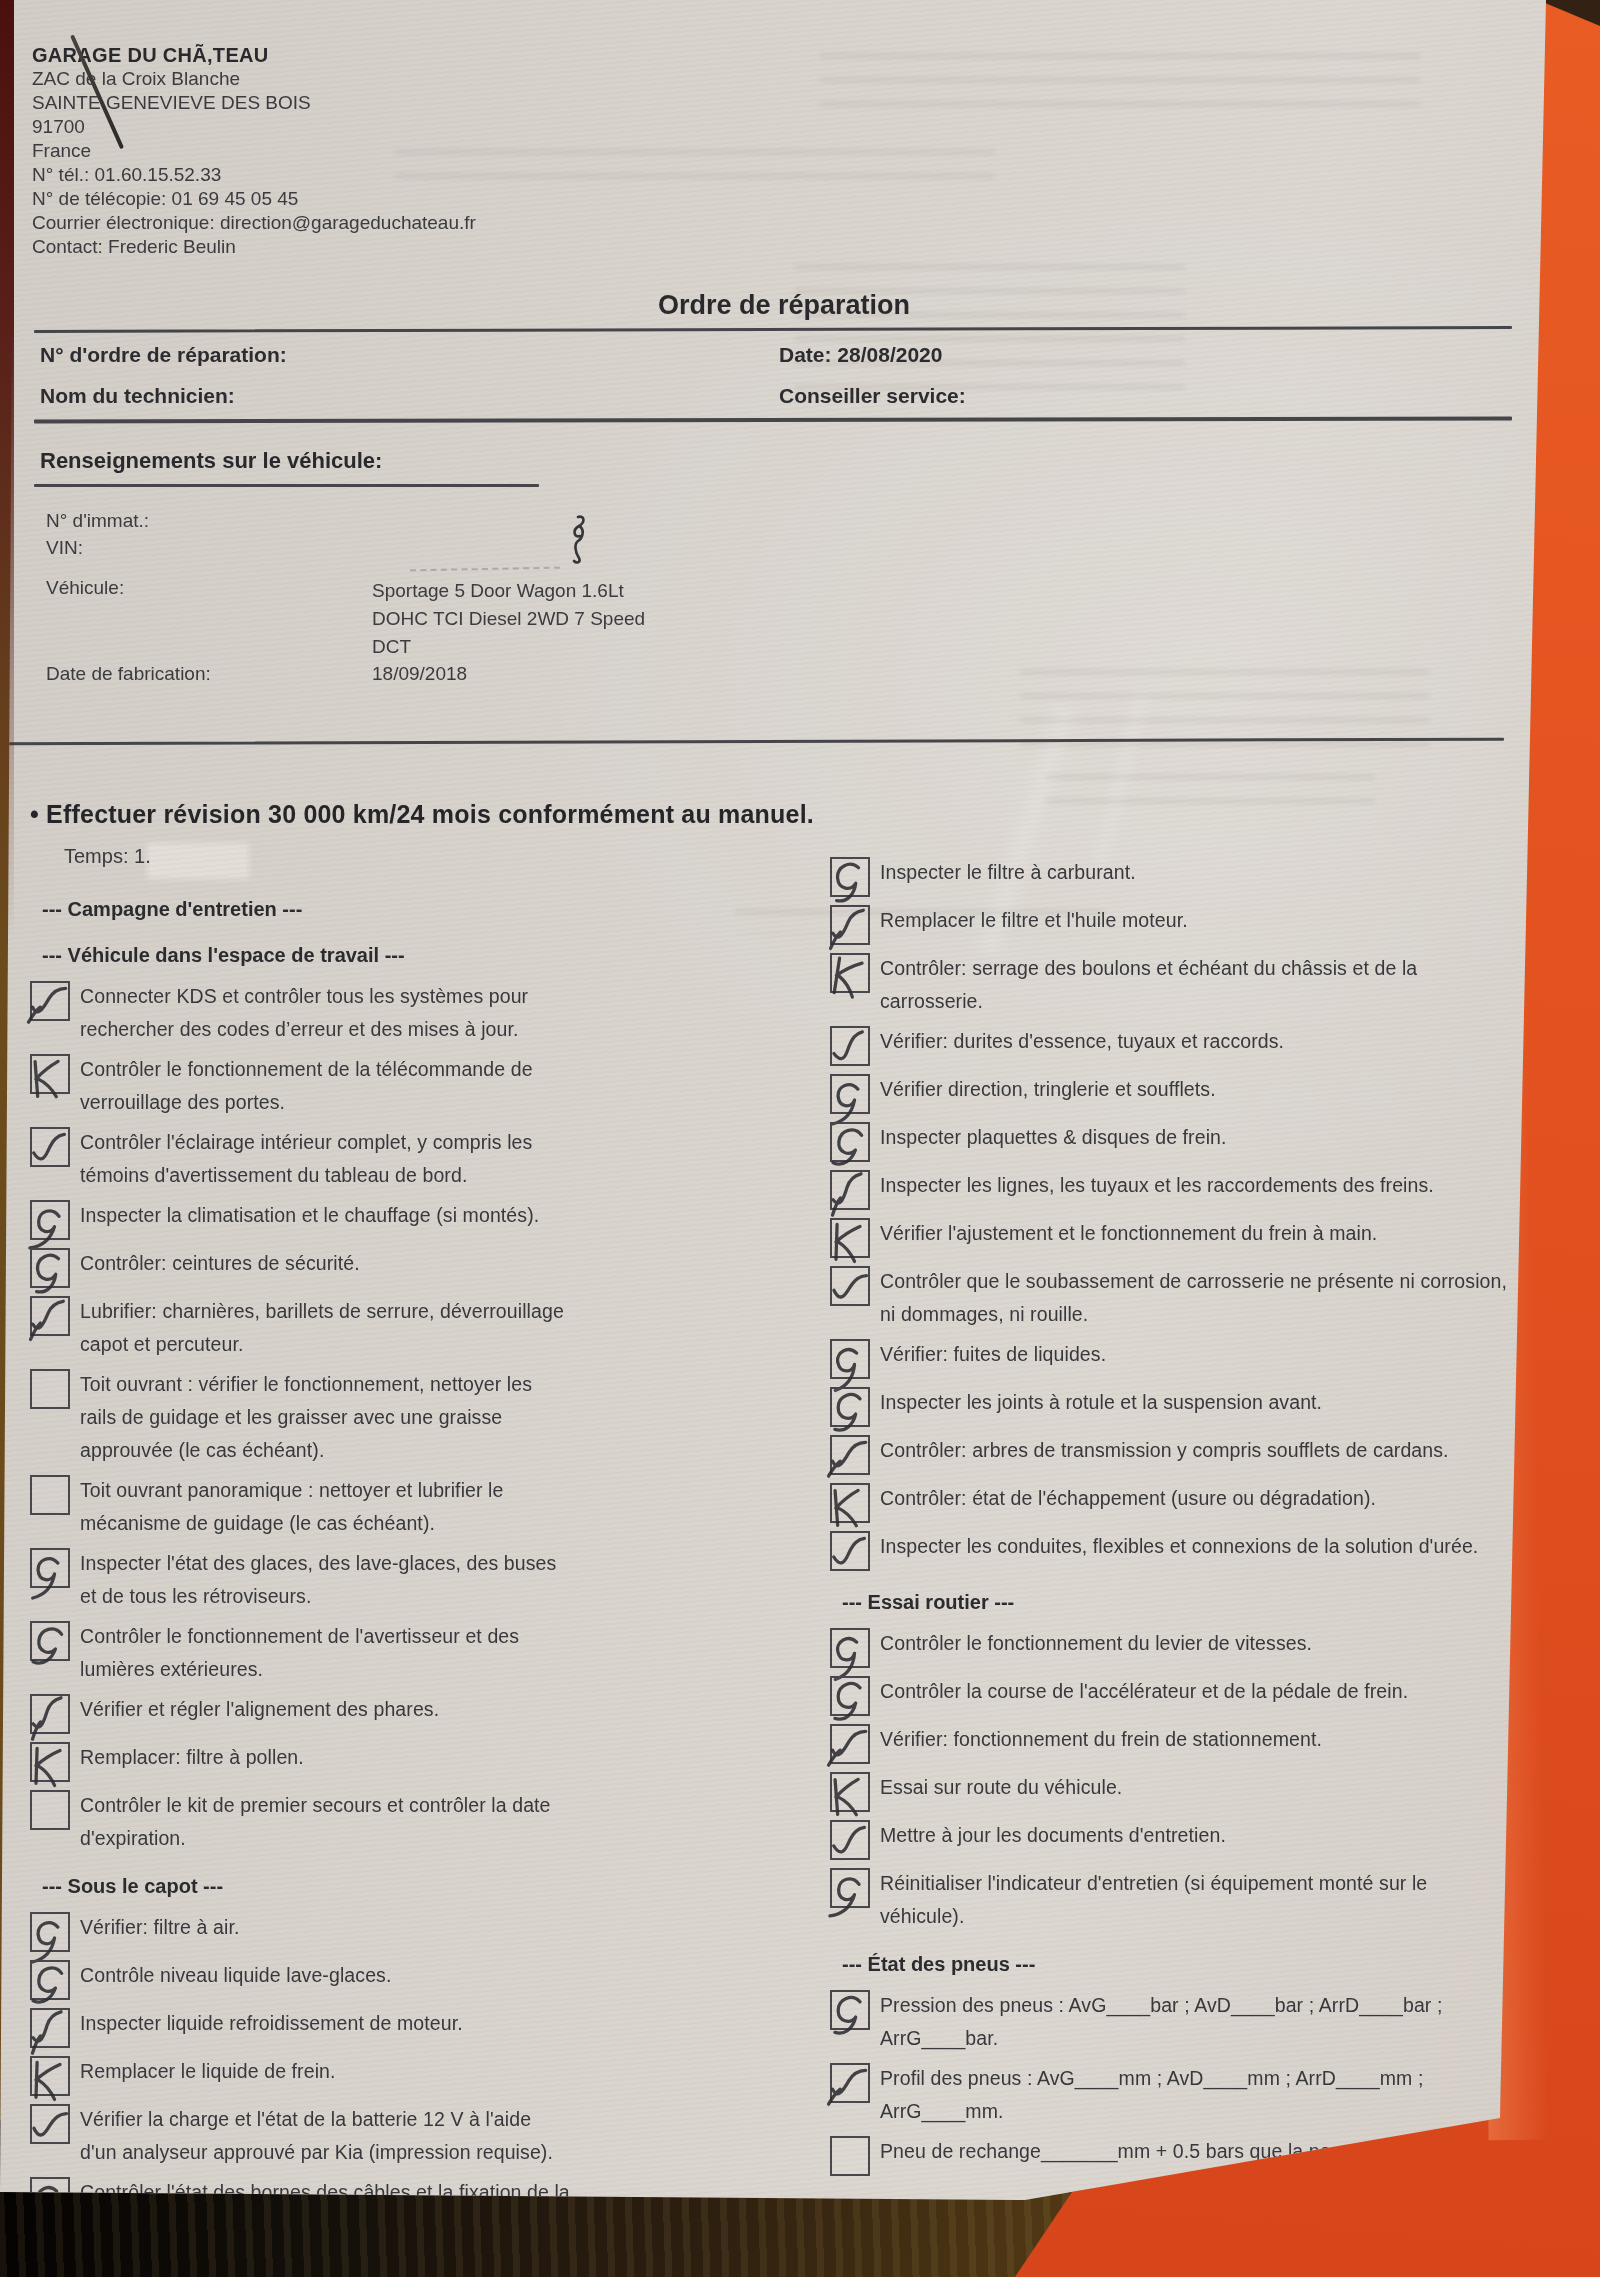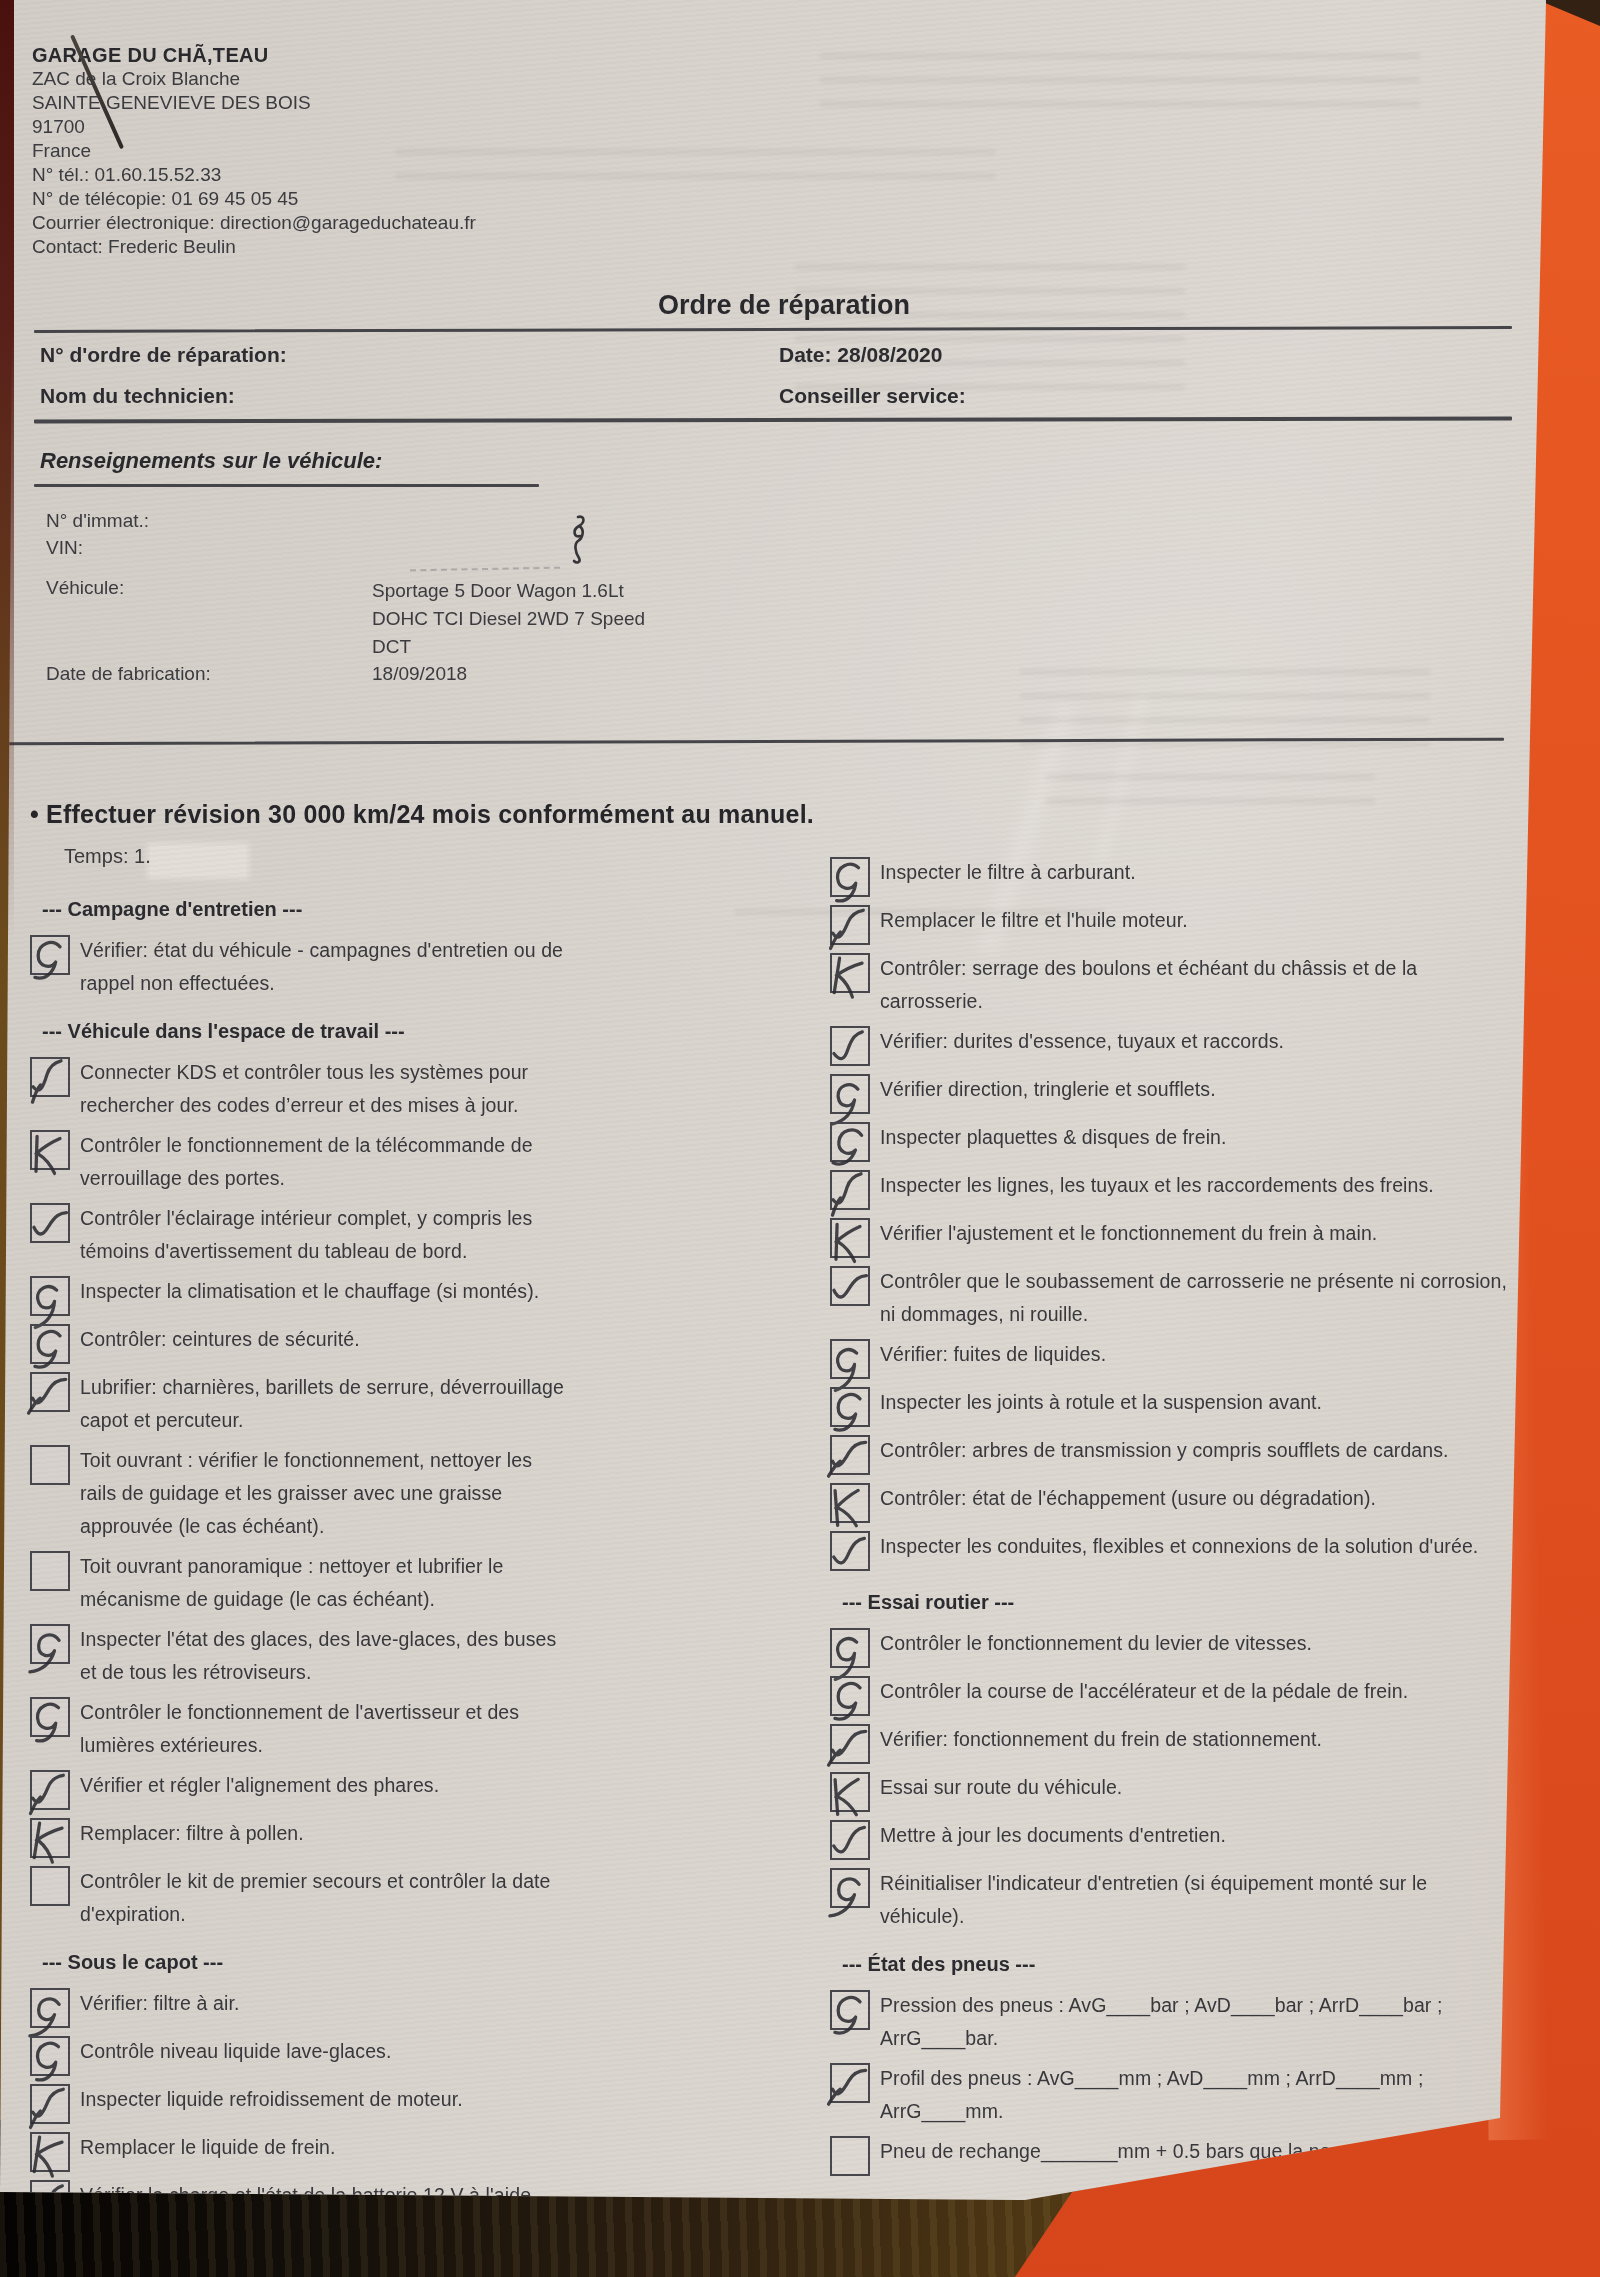--- a/index.html
+++ b/index.html
@@ -40,21 +40,21 @@
   .hdr-line{font-size:19px;color:#3b3b40;line-height:24px;}
 
   .pen-stroke{position:absolute;left:70px;top:36px;width:3.5px;height:124px;
     background:linear-gradient(180deg,#4a443f,#2e2a27);border-radius:2px;
     transform:rotate(-24deg);transform-origin:top left;}
 
   .doc-title{font-size:27px;font-weight:700;color:#2a2a2e;text-align:center;}
   .rule{position:absolute;background:#45454a;height:2.5px;border-radius:1px;}
   .rule-thick{height:3.5px;}
   .lbl-lg{font-size:21px;font-weight:700;color:#2c2c31;}
-  .sec-head{font-size:22px;font-weight:700;color:#2a2a2e;font-style:italic;}
+  .sec-head{font-size:22px;font-weight:700;color:#2a2a2e;}
   .veh-lbl,.veh-val{font-size:19px;color:#3b3b40;}
 
   .dash-faint{position:absolute;border-top:2px dashed rgba(70,70,75,.28);width:150px;transform:rotate(-1deg);}
 
   .job-line{font-size:25px;font-weight:700;color:#26262a;letter-spacing:.2px;}
   .temps{font-size:20px;color:#3a3a3f;}
   .correction{position:absolute;background:#e6e1da;box-shadow:0 0 6px 3px #e6e1da;opacity:.85;}
 
   .col{position:absolute;}
   .chk-section{font-size:20px;font-weight:700;color:#2b2b30;margin:16px 0 10px 12px;line-height:30px;}
@@ -145,28 +145,20 @@
     <div class="abs veh-val" style="left:372px;top:663px;">18/09/2018</div>
 
     <div class="rule" style="left:0px;top:740px;width:1504px;transform:rotate(-0.18deg);"></div>
 
     <div class="abs job-line" style="left:30px;top:800px;width:1300px;">• Effectuer révision 30 000 km/24 mois conformément au manuel.</div>
     <div class="correction" style="left:150px;top:846px;width:96px;height:30px;"></div>
     <div class="abs temps" style="left:64px;top:845px;">Temps: 1.</div>
 
     <div class="col" id="col-left" style="left:30px;top:878px;width:540px;">
         <div class="chk-section">--- Campagne d'entretien ---</div>
-        <div class="chk-item">
-          <span class="chk-box">
-            <svg viewBox="0 0 44 44">
-              <path d="M33,9 C26,1 13,6 13,17 C13,27 24,30 29,23 C27,32 20,40 10,37"></path>
-            </svg>
-          </span>
-          <span class="chk-txt">Vérifier: état du véhicule - campagnes d'entretien ou de rappel non effectuées.</span>
-        </div>
         <div class="chk-section">--- Véhicule dans l'espace de travail ---</div>
         <div class="chk-item">
           <span class="chk-box">
             <svg viewBox="0 0 44 44">
               <path d="M8,24 C13,32 17,26 22,14 C25,7 29,4 36,3 M6,38 C9,31 12,26 15,23"></path>
             </svg>
           </span>
           <span class="chk-txt">Connecter KDS et contrôler tous les systèmes pour rechercher des codes d’erreur et des mises à jour.</span>
         </div>
         <div class="chk-item">

